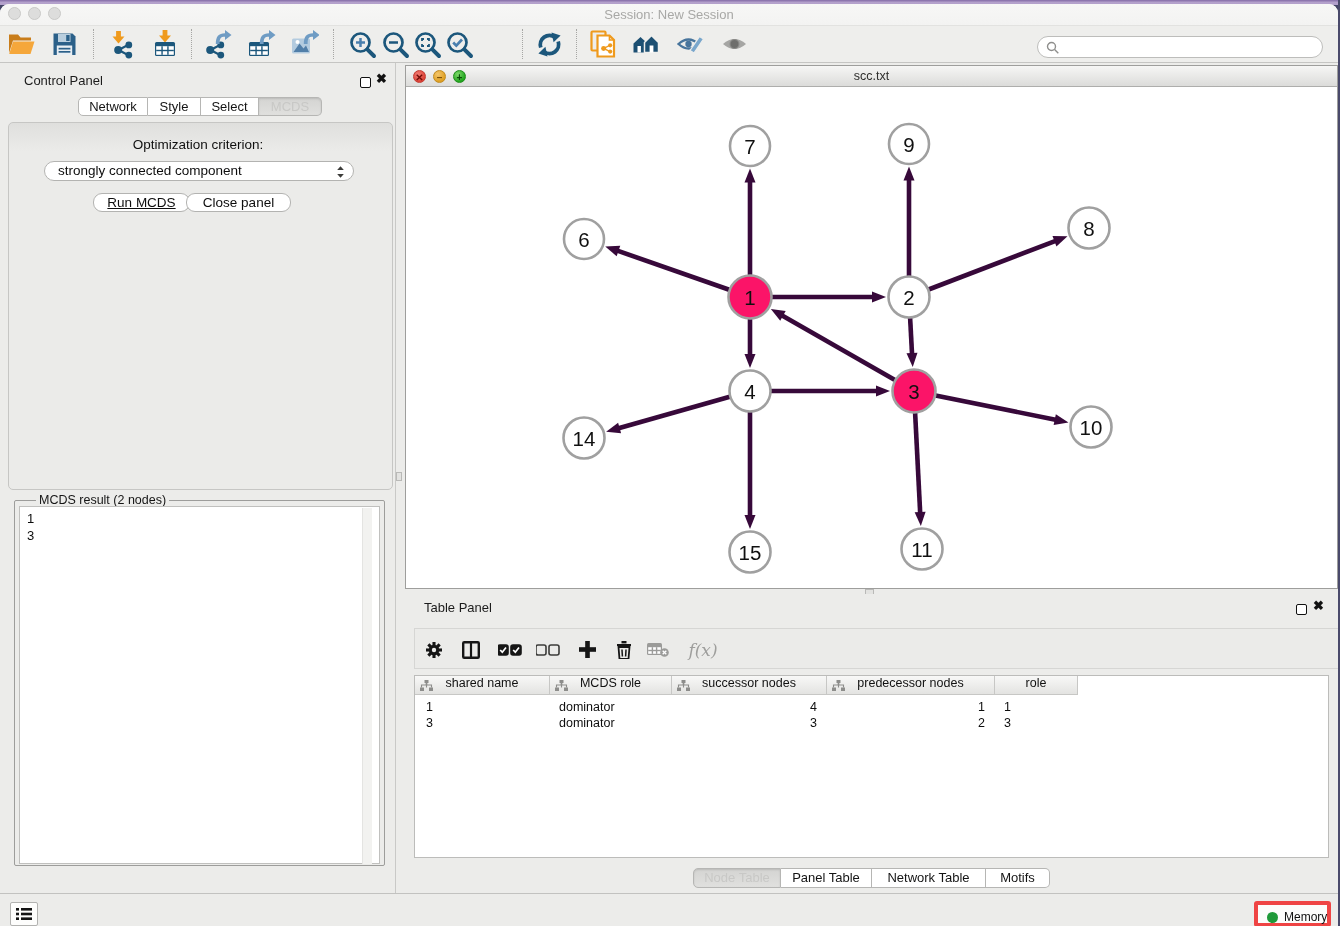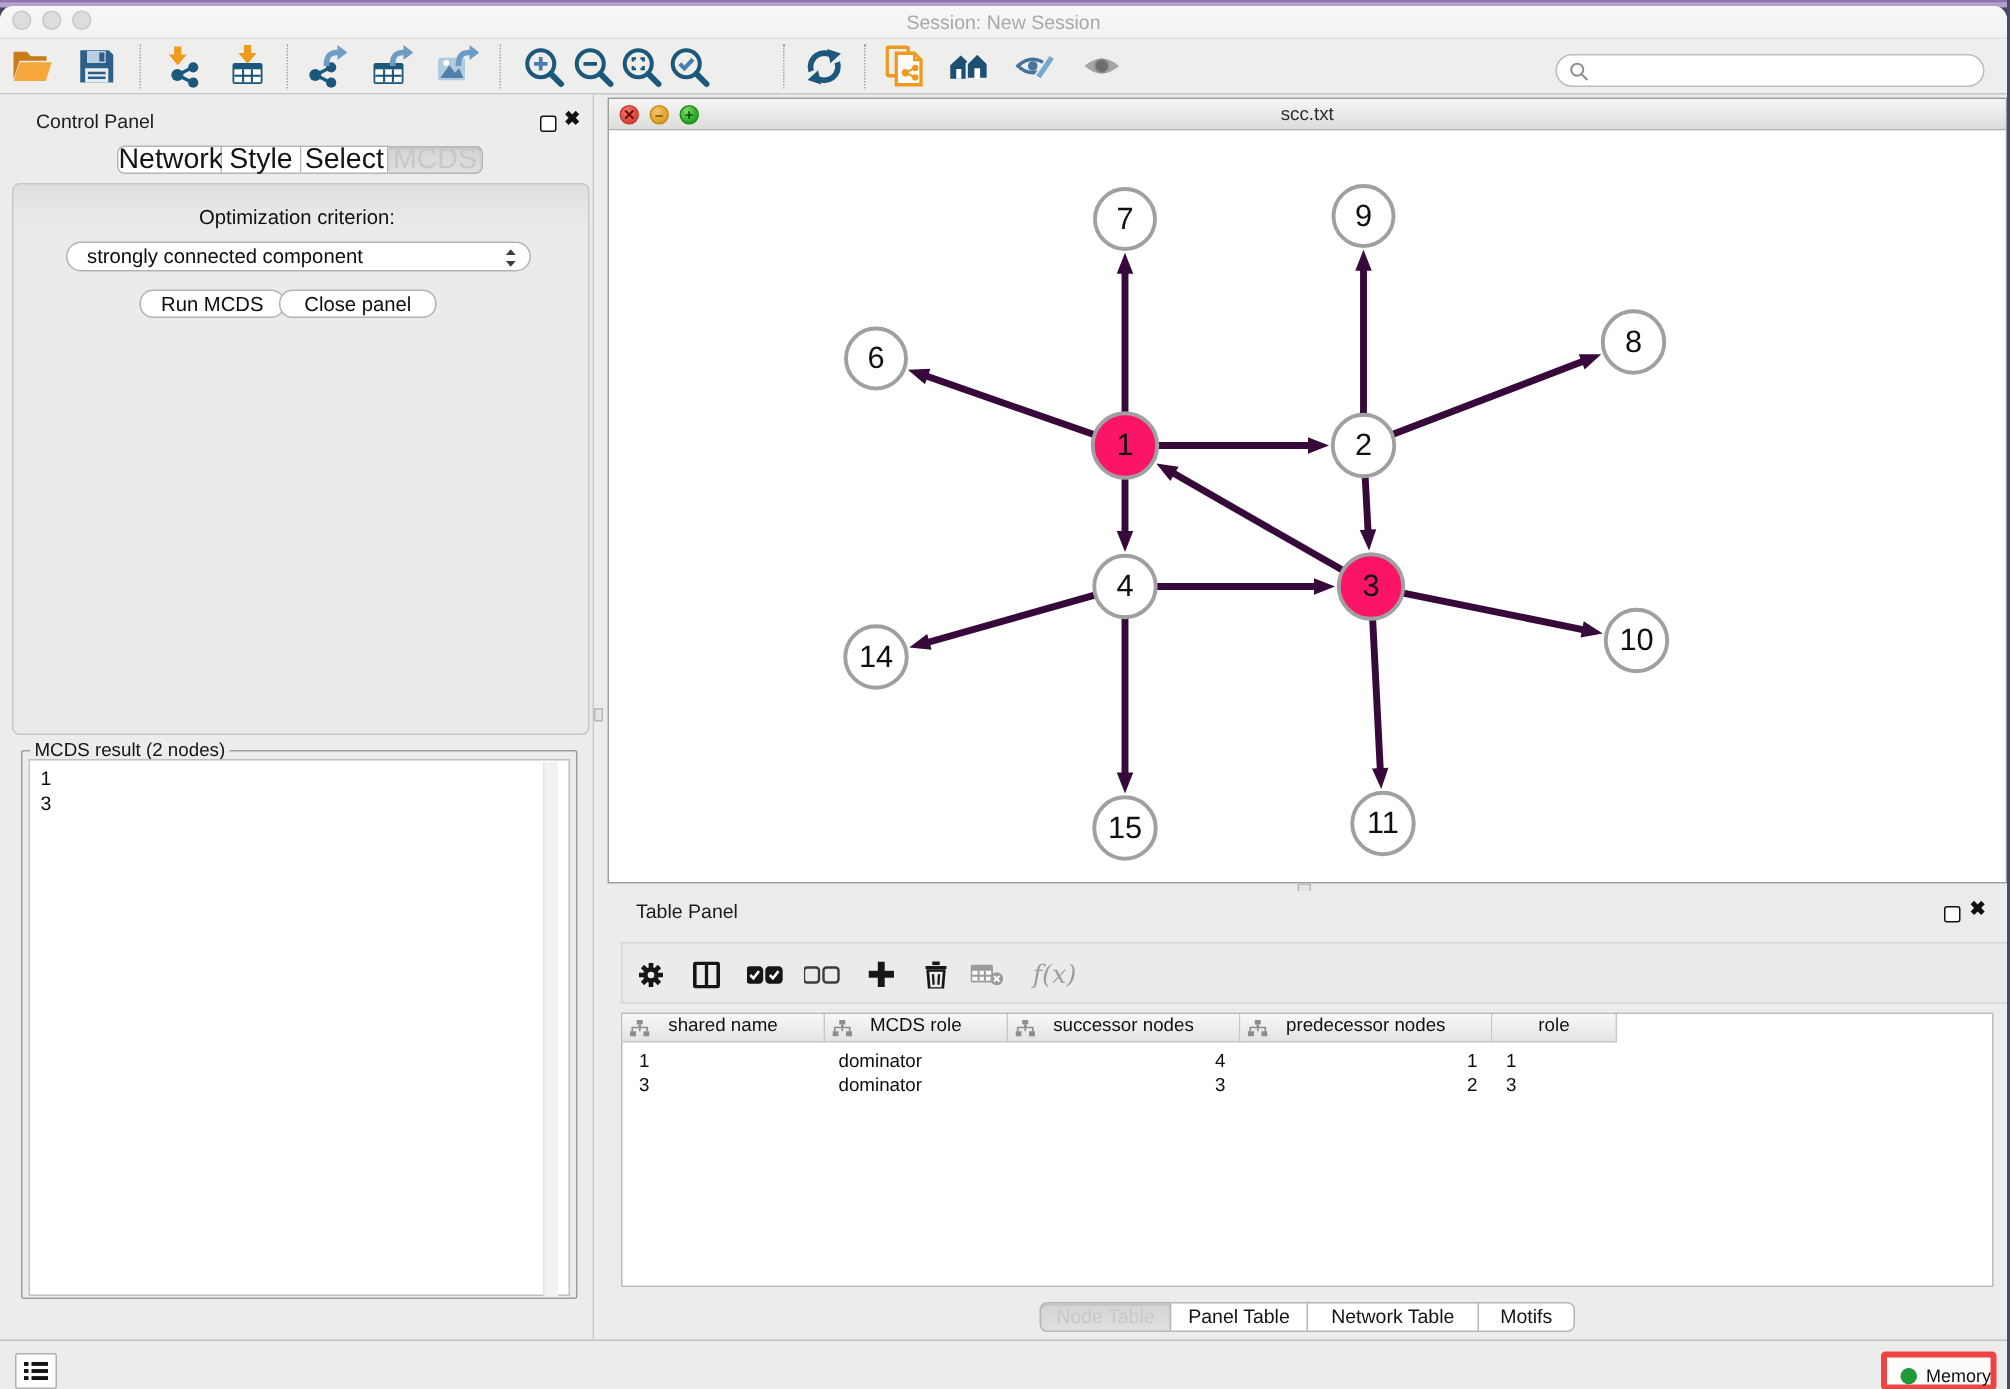--- a/index.html
+++ b/index.html
@@ -29,38 +29,38 @@
   #search-box { left:1037px; top:10px; width:286px; height:22px; background:#fff;
       border:1px solid #bdbdbb; border-radius:11px; }
 
   
   #control-panel { left:0; top:59px; width:396px; height:834px; background:#ececea; border-right:1px solid #c9c9c7; }
   #cp-title { left:24px; top:10px; font-size:13px; color:#1c1c1c; }
   #cp-float { left:360px; top:14px; width:11px; height:11px; border:1.6px solid #111; border-radius:2px; background:#fff; }
   #cp-close { left:376px; top:8px; font-size:13px; font-weight:bold; color:#111; }
   .seg-group { display:flex; }
   #cp-tabs { left:78px; top:34px; height:19px; }
-  .seg { height:19px; border:1px solid #b6b6b4; border-left:none; background:#fff; font-size:19px;
+  .seg { height:19px; border:1px solid #b6b6b4; border-left:none; background:#fff; font-size:13px;
       color:#141414; text-align:center; line-height:17px; }
   .seg.first { border-left:1px solid #b6b6b4; border-radius:5px 0 0 5px; }
   .seg.last  { border-radius:0 5px 5px 0; }
   .seg.sel   { background:linear-gradient(#d4d4d2,#e0e0de); color:#c8c8c6; box-shadow:inset 0 1px 2px rgba(0,0,0,.12); }
   #cp-body { left:8px; top:59px; width:385px; height:368px; border:1px solid #c6c6c4; border-radius:5px;
       background:linear-gradient(#dfdfdd, #ebebe9 28px); }
   #opt-label { left:0; top:74px; width:396px; text-align:center; font-size:13.5px; color:#101010; }
   #criterion-select { left:44px; top:98px; width:310px; height:20px; background:#fff; border:1px solid #b3b3b1;
       border-radius:10px; font-size:13.5px; color:#0d0d0d; line-height:18px; padding-left:13px; }
   .cp-btn { top:130px; height:19px; background:#fff; border:1px solid #b3b3b1; border-radius:9px;
       font-size:13.5px; color:#0d0d0d; text-align:center; line-height:17px; }
-  #run-btn { left:93px; width:97px; }
+  #run-btn { left:93px; width:97px;text-decoration:underline; }
   #close-btn { left:186px; width:105px; }
 
   
   #result-box { left:14px; top:437px; width:371px; height:366px; border:1px solid #9d9d9b; border-radius:2px; }
-  #result-legend { left:20px; top:430px; background:#ececea; padding:0 3px; font-size:12.5px; color:#151515; }
+  #result-legend { left:36px; top:430px; background:#ececea; padding:0 3px; font-size:12.5px; color:#151515; }
   #result-white { left:19px; top:443px; width:361px; height:358px; background:#fff; border:1px solid #c0c0be; }
   #result-scroll { left:342px; top:1px; width:10px; height:356px; background:#f2f2f0; border-left:1px solid #e4e4e2; }
   .result-line { left:7px; font-size:13px; color:#0c0c0c; }
 
   
   #status-bar { left:0; top:889px; width:1338px; height:33px; background:#ececea; border-top:1px solid #c2c2c0; }
   #list-btn { left:10px; top:8px; width:28px; height:24px; background:#fdfdfc; border:1px solid #b2b2b0; border-radius:2px; }
   #memory-btn { left:1254px; top:7px; width:77px; height:26px; background:#fcfcfb; border:4px solid #ef4444;
       border-radius:3px; font-size:12px; color:#101010; }
   #memory-dot { left:9px; top:7px; width:11px; height:11px; border-radius:50%; background:#1f9939; }

